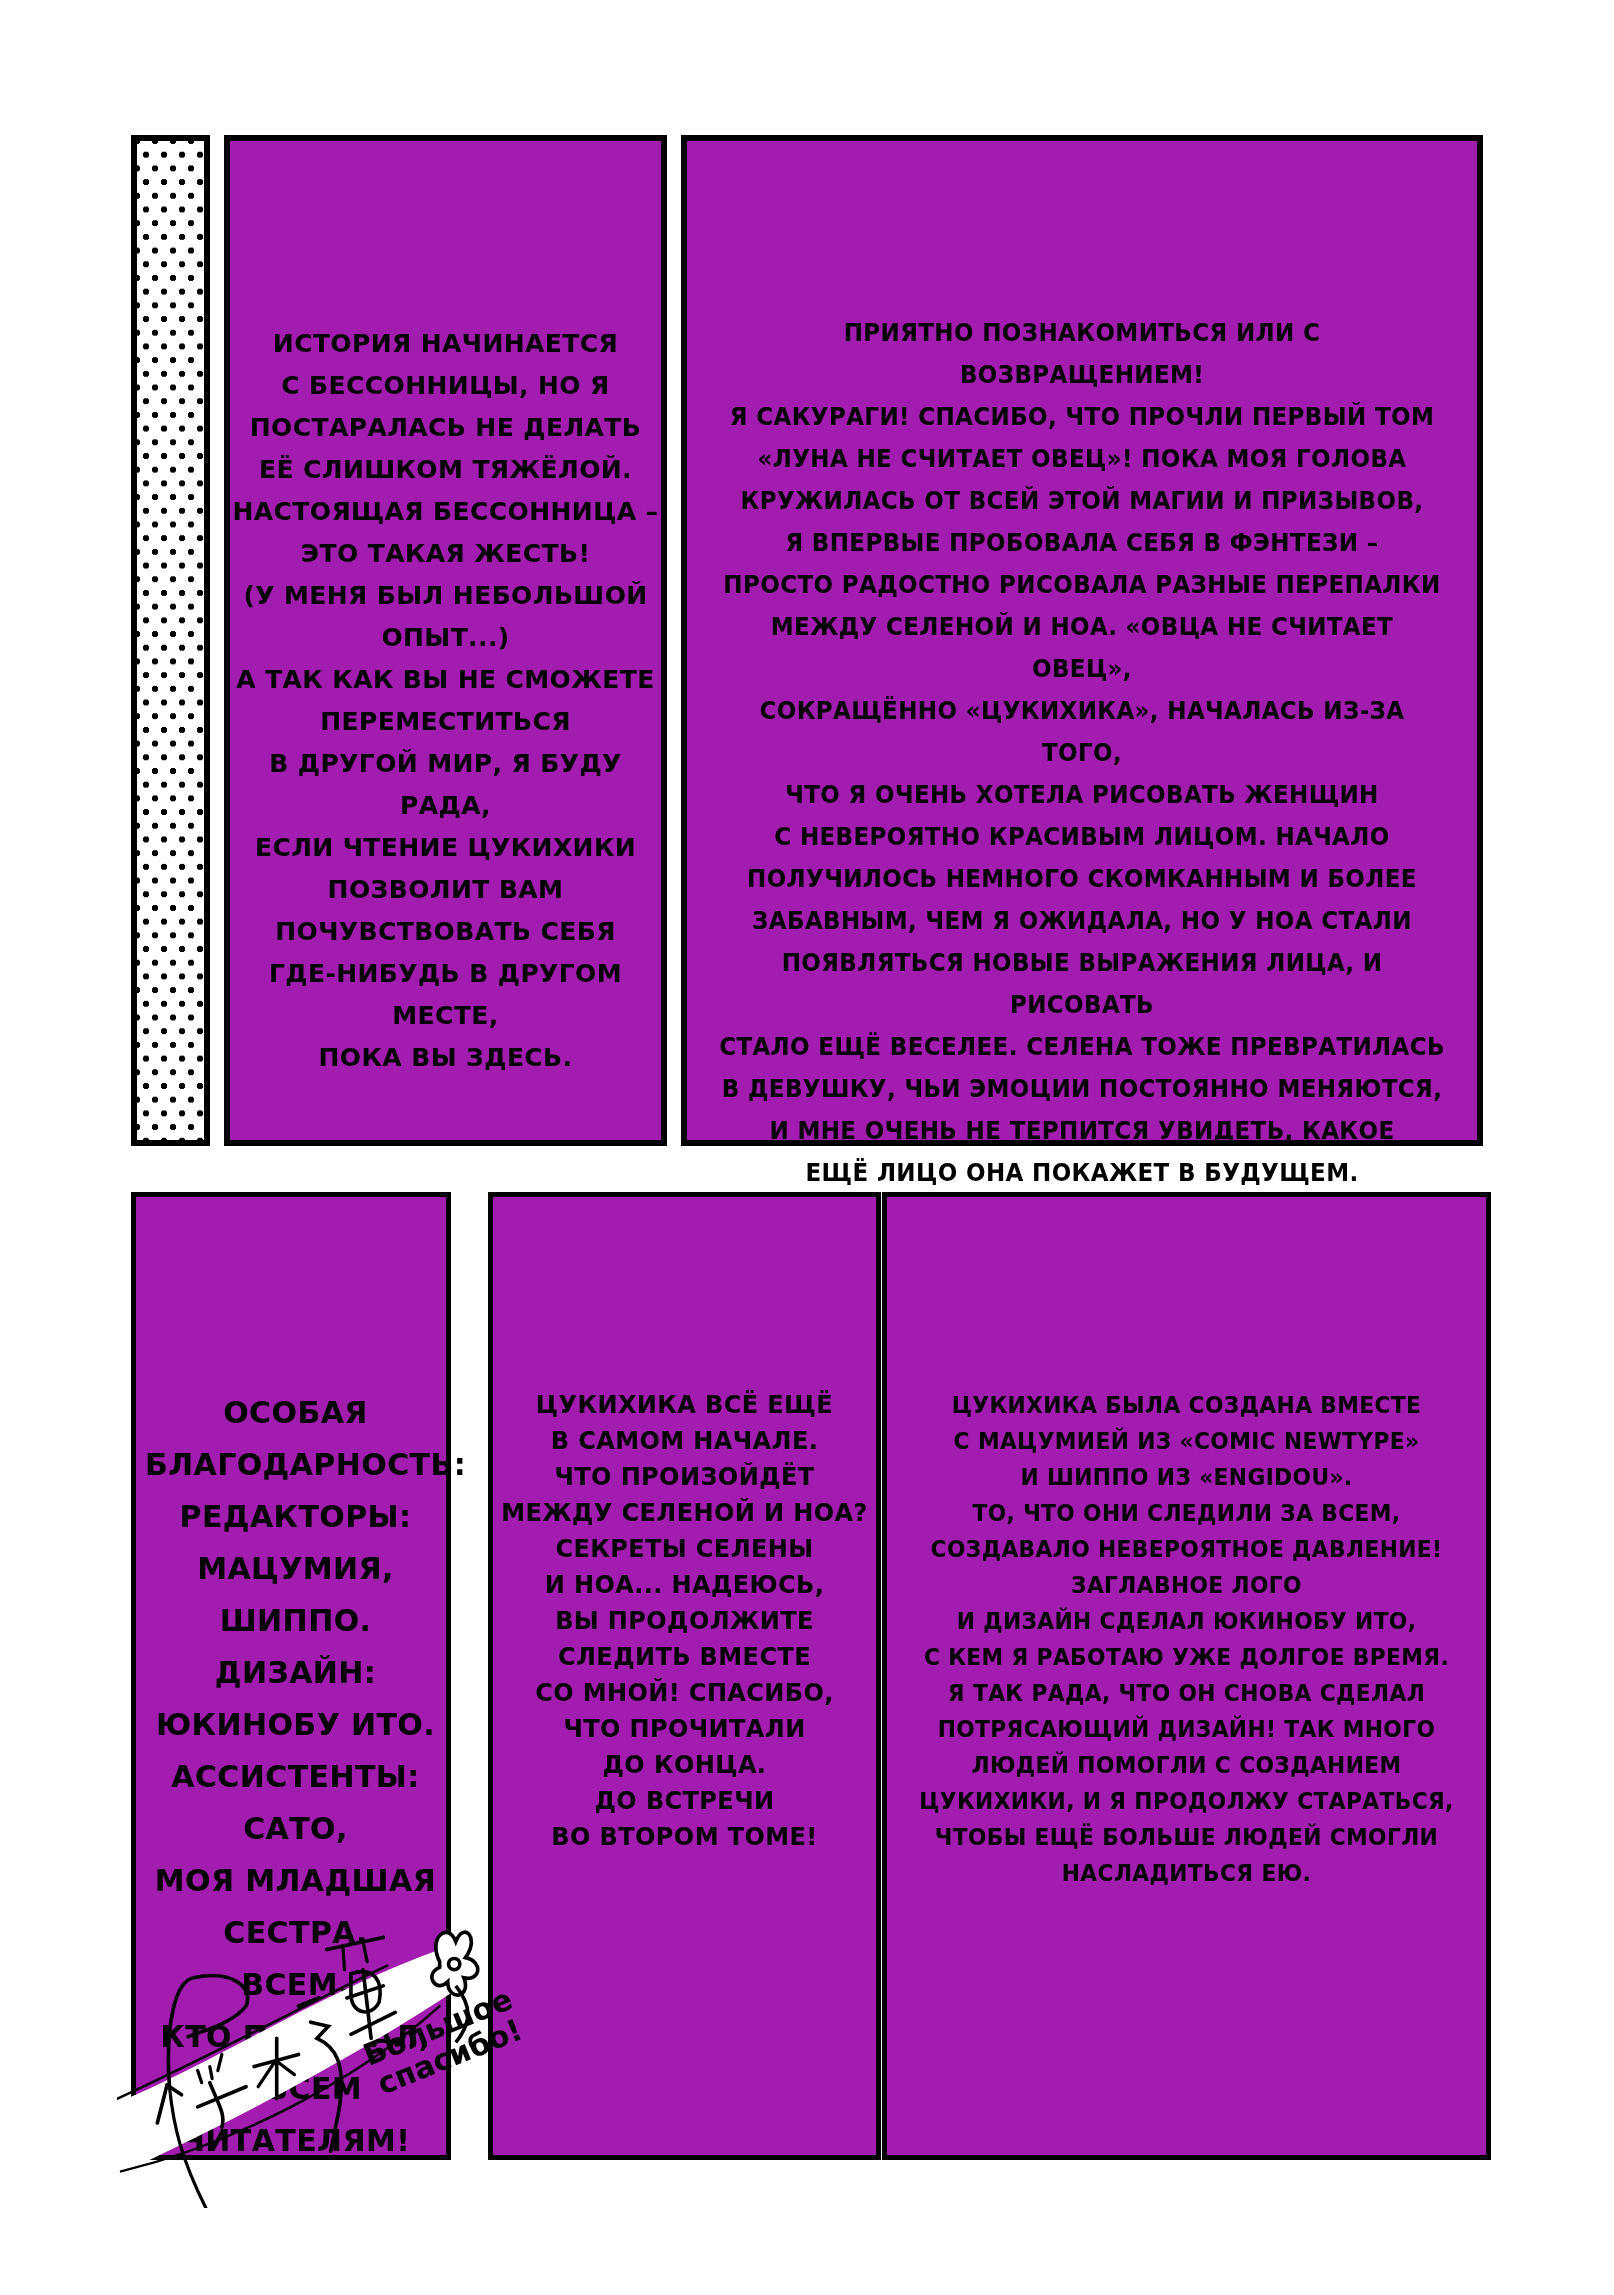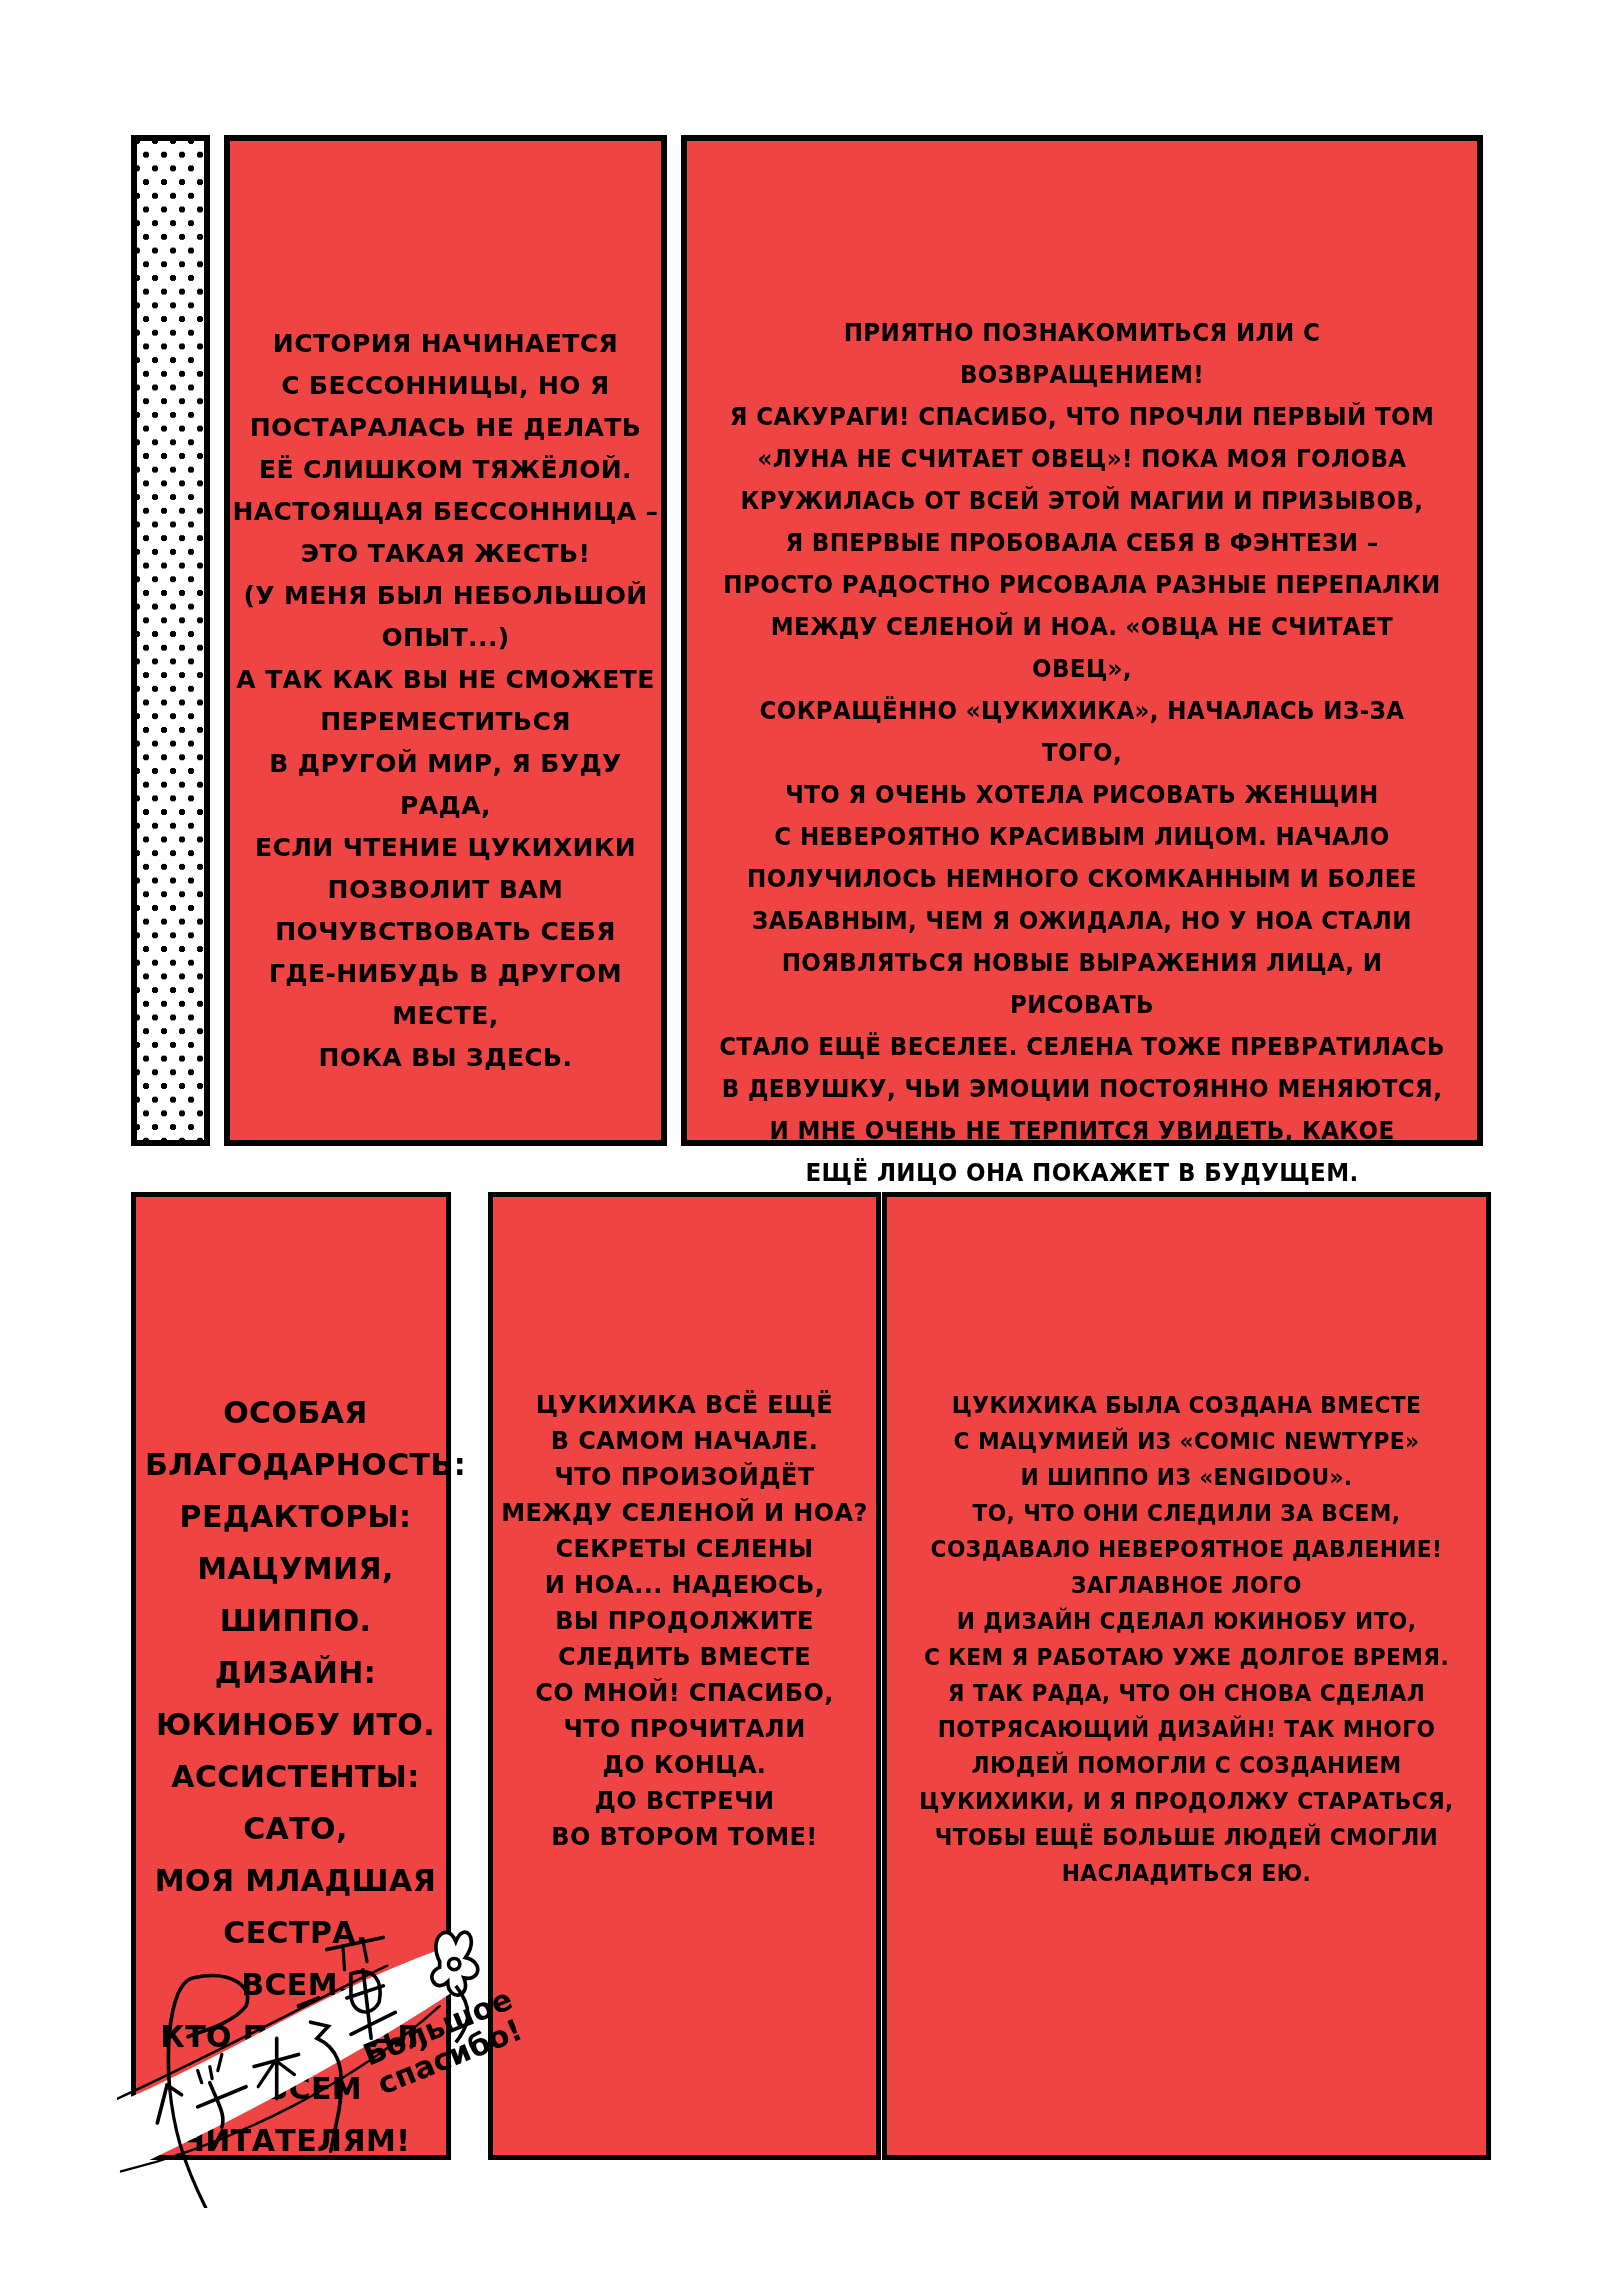--- a/index.html
+++ b/index.html
@@ -1,18 +1,18 @@
 <!DOCTYPE html>
 <html style="font-size:13px"><head>
 <meta charset="utf-8">
 <style>
   html, body { margin:0; padding:0; background:#ffffff; }
   body { width:1614px; height:2295px; position:relative; overflow:hidden;
          font-family:"DejaVu Sans", sans-serif; color:#000; }
-  .panel { position:absolute; box-sizing:border-box; border:6.5px solid #000; background:#ef4444; }
+  .panel { position:absolute; box-sizing:border-box; border:6.5px solid #000; background:#a21caf; }
   .panel.thin { border-width:5.6px; }
   .dots {
     background-color:#fff;
     background-image:
       radial-gradient(circle, #000 2.9px, transparent 3.4px),
       radial-gradient(circle, #000 2.9px, transparent 3.4px);
     background-size:18px 27.4px, 18px 27.4px;
     background-position:0 0, 9px 13.7px;
   }
   .txt { position:absolute; left:0; right:0; text-align:center; font-weight:bold;

